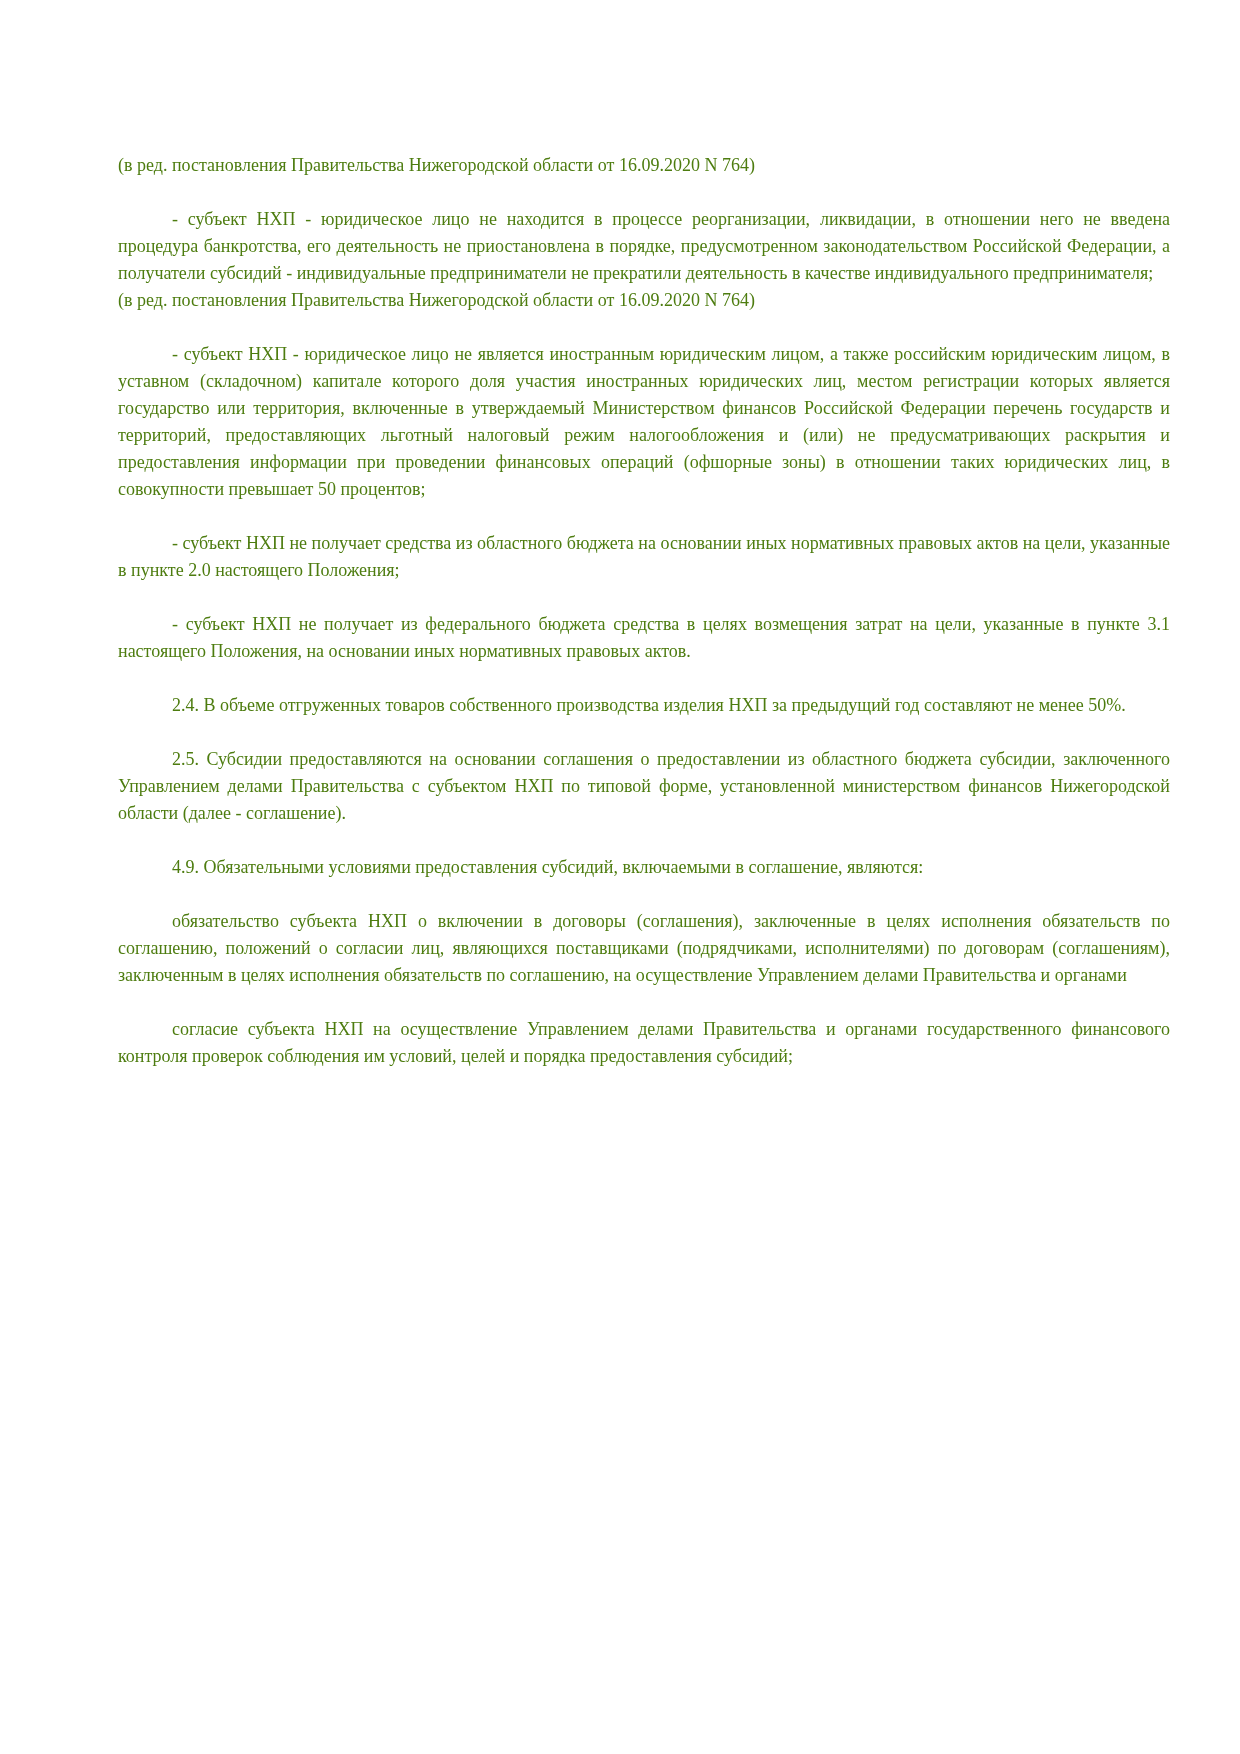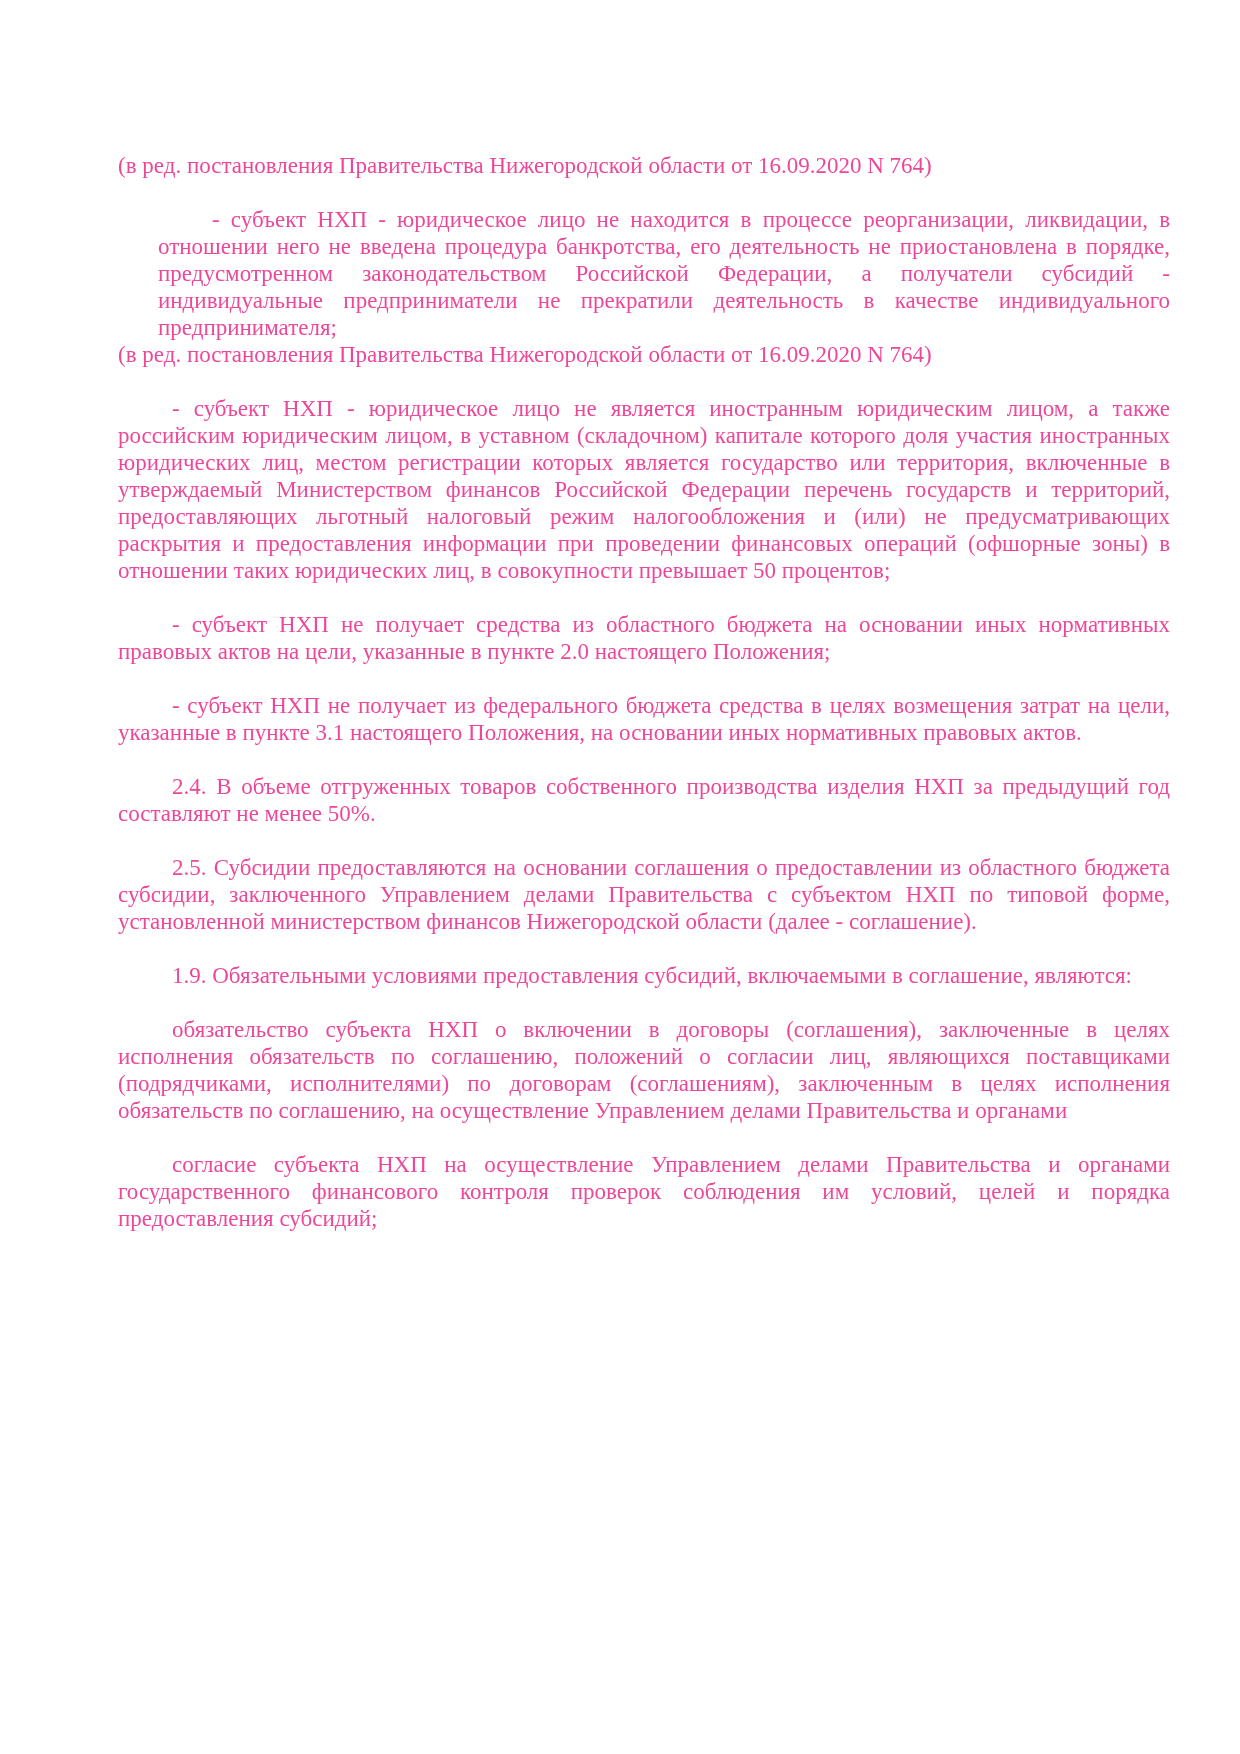--- a/index.html
+++ b/index.html
@@ -12,47 +12,46 @@
       height: 1754px;
       position: relative;
       overflow: hidden;
     }
     .page {
       position: absolute;
       left: 118px;
       top: 152px;
       width: 1052px;
       font-family: "Liberation Serif", "DejaVu Serif", serif;
-      font-size: 23px;
+      font-size: 18px;
       line-height: 27px;
-      color: #ec4899;
+      color: #4d7c0f;
     }
     .p {
       margin: 0 0 27px 0;
       text-align: justify;
       text-indent: 54px;
     }
     .p.tight {
       margin-bottom: 0;
-      margin-left: 40px;
     }
     .amend {
       margin: 0 0 27px 0;
       text-indent: 0;
       text-align: left;
     }
   </style>
 </head>
 <body>
 
 <div class="page">
   <p class="amend">(в ред. постановления Правительства Нижегородской области от 16.09.2020 N 764)</p>
   <p class="p tight">- субъект НХП - юридическое лицо не находится в процессе реорганизации, ликвидации, в отношении него не введена процедура банкротства, его деятельность не приостановлена в порядке, предусмотренном законодательством Российской Федерации, а получатели субсидий - индивидуальные предприниматели не прекратили деятельность в качестве индивидуального предпринимателя;</p>
   <p class="amend">(в ред. постановления Правительства Нижегородской области от 16.09.2020 N 764)</p>
   <p class="p">- субъект НХП - юридическое лицо не является иностранным юридическим лицом, а также российским юридическим лицом, в уставном (складочном) капитале которого доля участия иностранных юридических лиц, местом регистрации которых является государство или территория, включенные в утверждаемый Министерством финансов Российской Федерации перечень государств и территорий, предоставляющих льготный налоговый режим налогообложения и (или) не предусматривающих раскрытия и предоставления информации при проведении финансовых операций (офшорные зоны) в отношении таких юридических лиц, в совокупности превышает 50 процентов;</p>
   <p class="p">- субъект НХП не получает средства из областного бюджета на основании иных нормативных правовых актов на цели, указанные в пункте 2.0 настоящего Положения;</p>
   <p class="p">- субъект НХП не получает из федерального бюджета средства в целях возмещения затрат на цели, указанные в пункте 3.1 настоящего Положения, на основании иных нормативных правовых актов.</p>
   <p class="p">2.4. В объеме отгруженных товаров собственного производства изделия НХП за предыдущий год составляют не менее 50%.</p>
   <p class="p">2.5. Субсидии предоставляются на основании соглашения о предоставлении из областного бюджета субсидии, заключенного Управлением делами Правительства с субъектом НХП по типовой форме, установленной министерством финансов Нижегородской области (далее - соглашение).</p>
-  <p class="p">1.9. Обязательными условиями предоставления субсидий, включаемыми в соглашение, являются:</p>
+  <p class="p">4.9. Обязательными условиями предоставления субсидий, включаемыми в соглашение, являются:</p>
   <p class="p">обязательство субъекта НХП о включении в договоры (соглашения), заключенные в целях исполнения обязательств по соглашению, положений о согласии лиц, являющихся поставщиками (подрядчиками, исполнителями) по договорам (соглашениям), заключенным в целях исполнения обязательств по соглашению, на осуществление Управлением делами Правительства и органами</p>
   <p class="p">согласие субъекта НХП на осуществление Управлением делами Правительства и органами государственного финансового контроля проверок соблюдения им условий, целей и порядка предоставления субсидий;</p>
 </div>
 
 </body></html>

